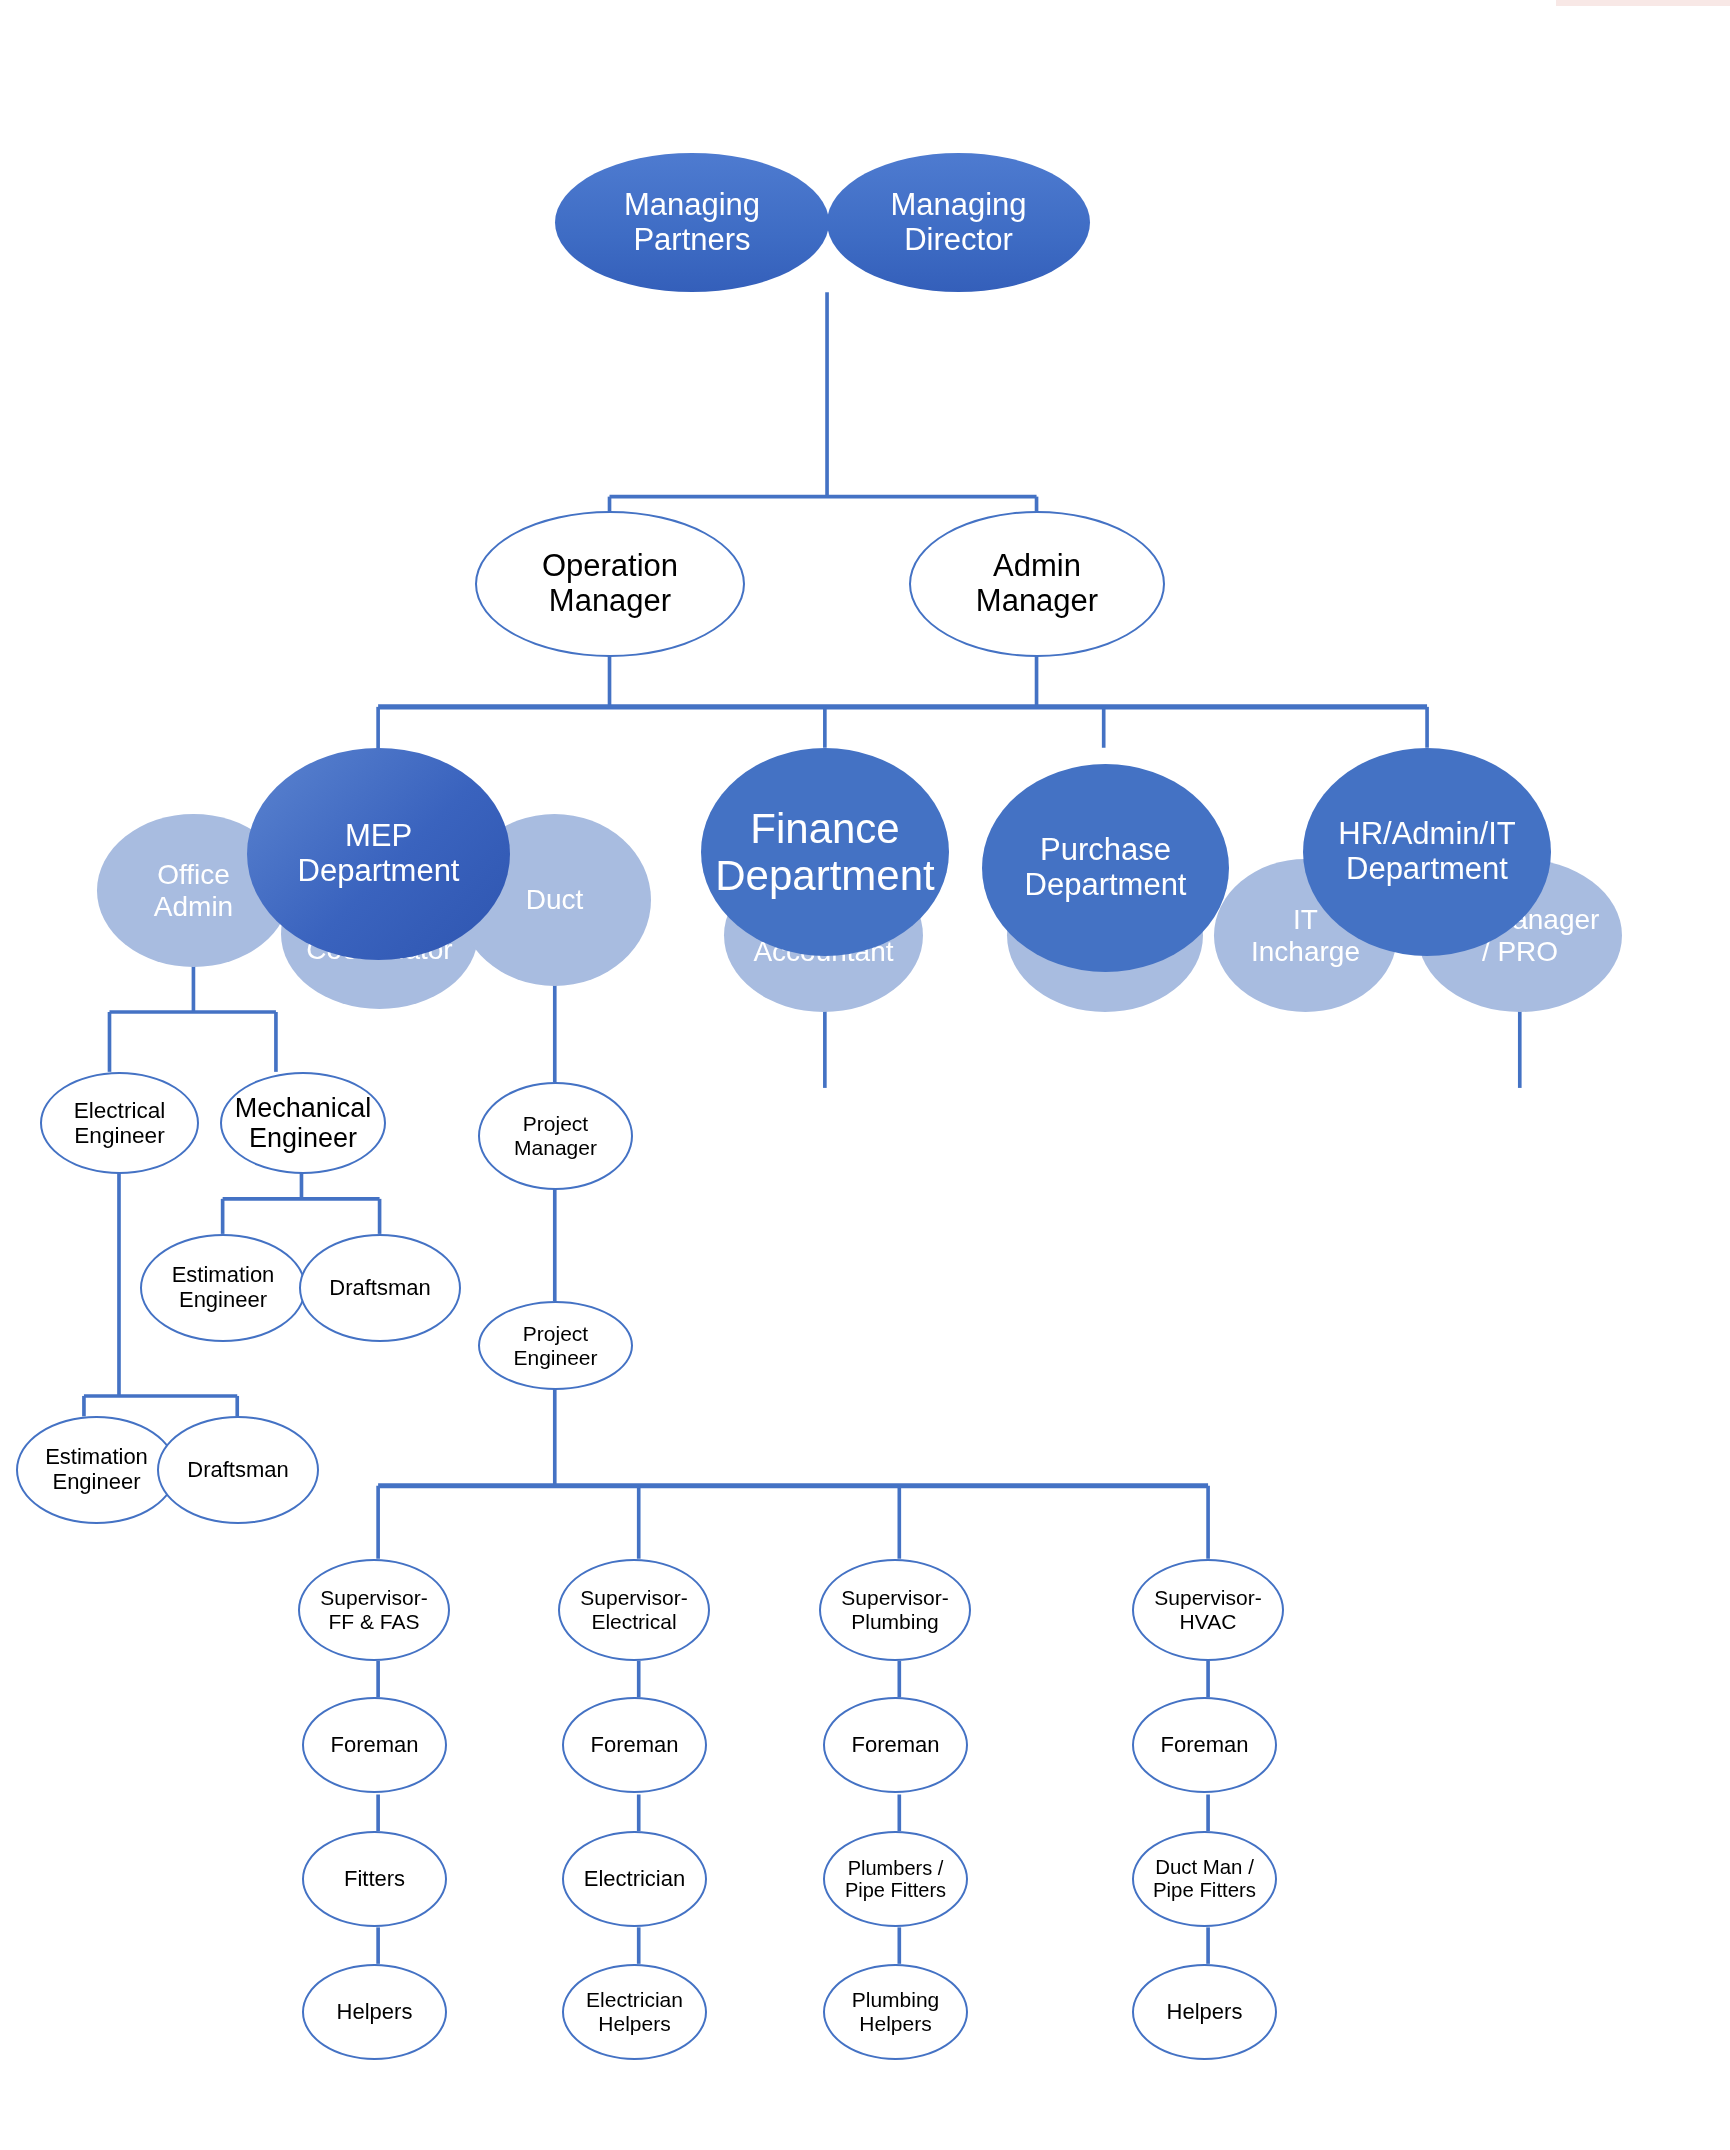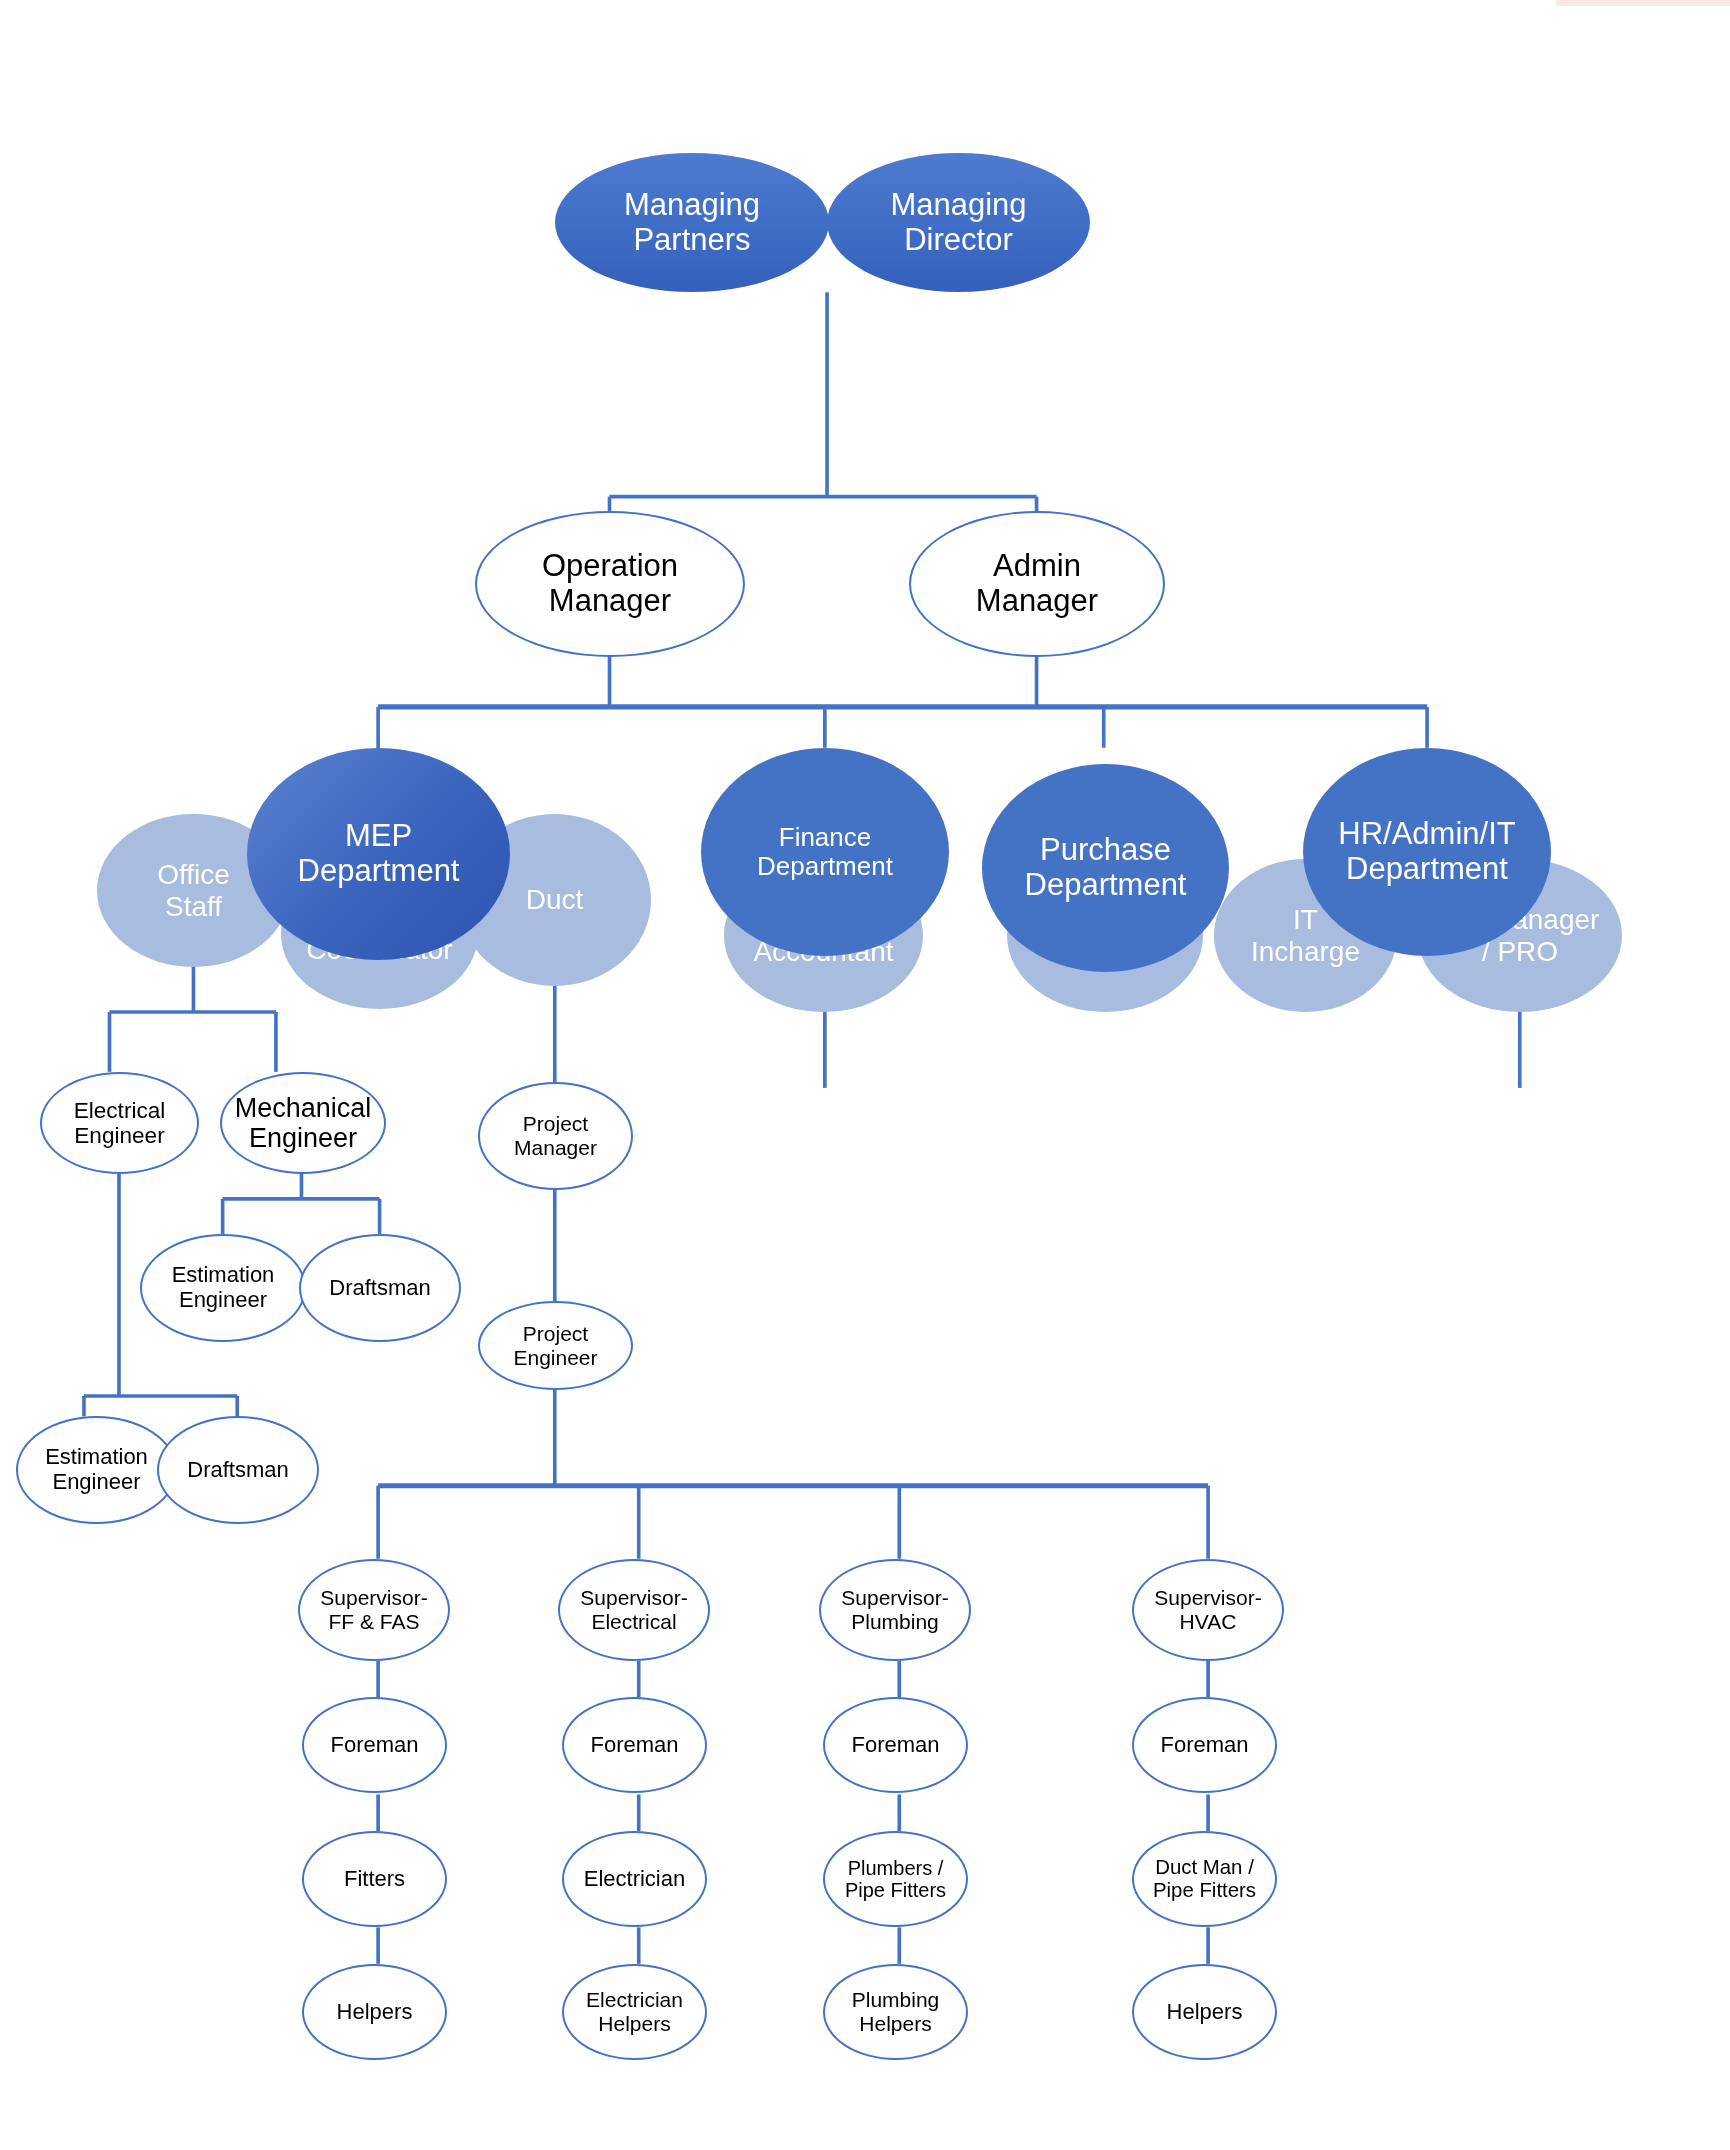--- a/index.html
+++ b/index.html
@@ -162,31 +162,31 @@
 
   <div class="node n-plain" style="left:475px; top:511px; width:270px; height:146px; font-size:31px;">Operation
 Manager</div>
 
   <div class="node n-plain" style="left:909px; top:511px; width:256px; height:146px; font-size:31px;">Admin
 Manager</div>
 
   <div class="node n-dept-dark" style="left:247px; top:748px; width:263px; height:212px; font-size:31px; z-index:3;">MEP
 Department</div>
 
-  <div class="node n-dept" style="left:701px; top:748px; width:248px; height:208px; font-size:26px; z-index:3;">Finance
+  <div class="node n-dept" style="left:701px; top:748px; width:248px; height:208px; font-size:42px; z-index:3;">Finance
 Department</div>
 
   <div class="node n-dept" style="left:982px; top:764px; width:247px; height:208px; font-size:31px; z-index:3;">Purchase
 Department</div>
 
   <div class="node n-dept" style="left:1303px; top:748px; width:248px; height:208px; font-size:31px; z-index:3;">HR/Admin/IT
 Department</div>
 
   <div class="node n-sub" style="left:97px; top:814px; width:193px; height:153px; font-size:28px; z-index:2;">Office
-Staff</div>
+Admin</div>
 
   <div class="node n-sub" style="left:281px; top:859px; width:197px; height:150px; font-size:28px; z-index:2;">MEP
 Coordinator</div>
 
   <div class="node n-sub" style="left:458px; top:814px; width:193px; height:172px; font-size:28px; z-index:2;">Duct</div>
 
   <div class="node n-sub" style="left:724px; top:859px; width:199px; height:153px; font-size:28px; z-index:2;">Senior
 Accountant</div>
 
   <div class="node n-sub" style="left:1007px; top:859px; width:196px; height:153px; font-size:28px; z-index:2;">Purchase

